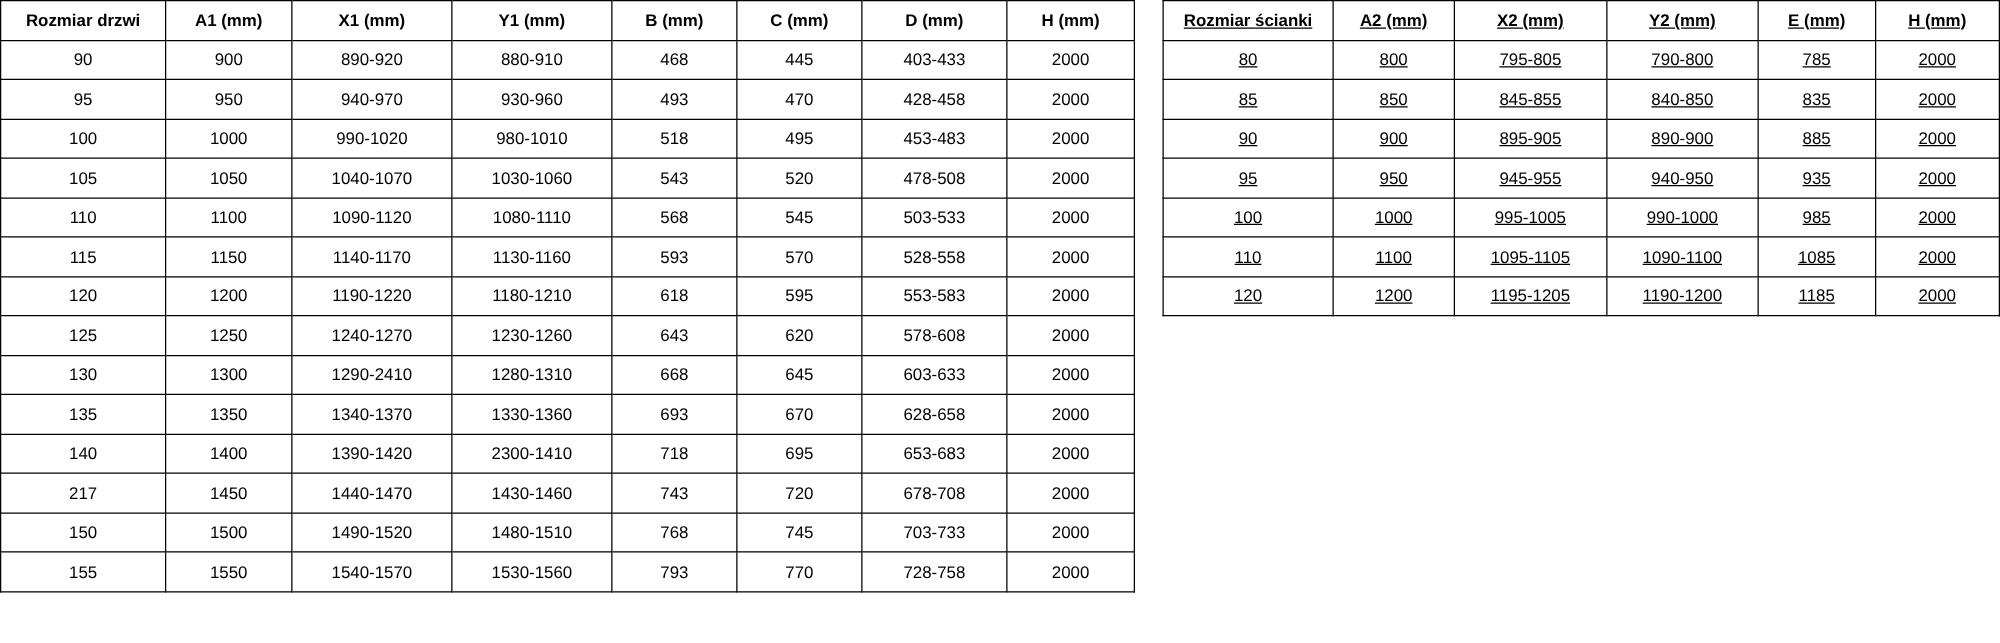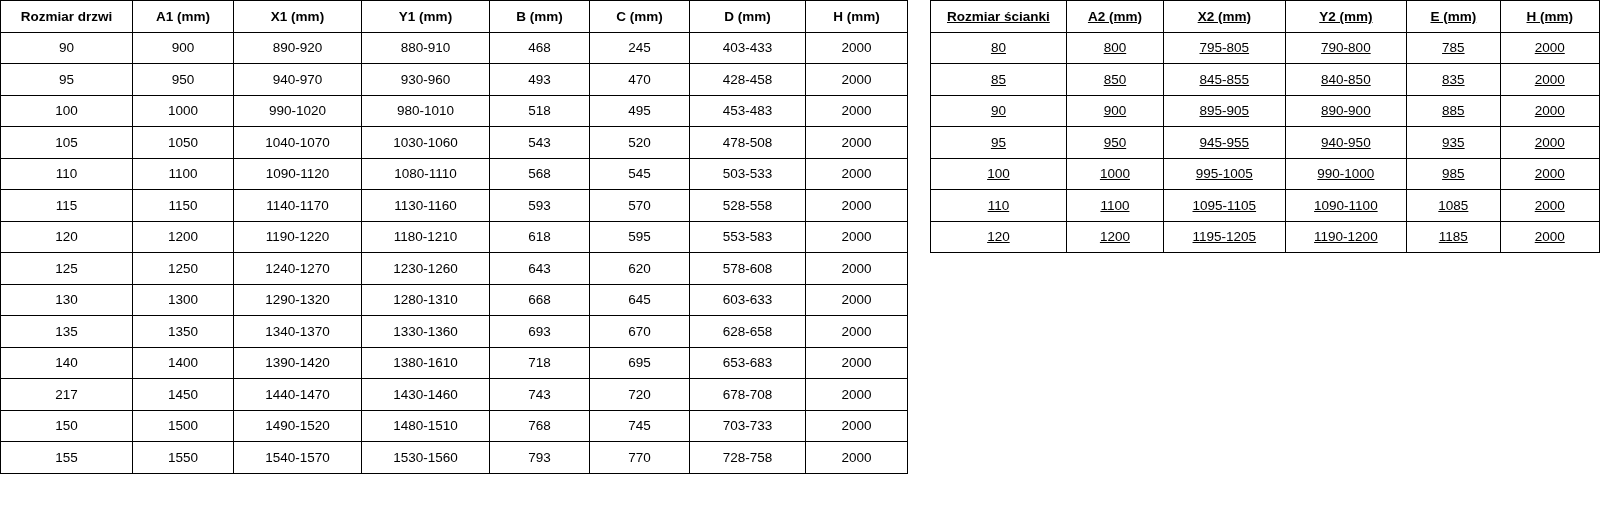--- a/index.html
+++ b/index.html
@@ -93,21 +93,21 @@
             <th>H (mm)</th>
           </tr>
       </thead>
       <tbody>
           <tr>
             <td>90</td>
             <td>900</td>
             <td>890-920</td>
             <td>880-910</td>
             <td>468</td>
-            <td>245</td>
+            <td>445</td>
             <td>403-433</td>
             <td>2000</td>
           </tr>
           <tr>
             <td>95</td>
             <td>950</td>
             <td>940-970</td>
             <td>930-960</td>
             <td>493</td>
             <td>470</td>
@@ -170,42 +170,42 @@
             <td>1240-1270</td>
             <td>1230-1260</td>
             <td>643</td>
             <td>620</td>
             <td>578-608</td>
             <td>2000</td>
           </tr>
           <tr>
             <td>130</td>
             <td>1300</td>
-            <td>1290-1320</td>
+            <td>1290-2410</td>
             <td>1280-1310</td>
             <td>668</td>
             <td>645</td>
             <td>603-633</td>
             <td>2000</td>
           </tr>
           <tr>
             <td>135</td>
             <td>1350</td>
             <td>1340-1370</td>
             <td>1330-1360</td>
             <td>693</td>
             <td>670</td>
             <td>628-658</td>
             <td>2000</td>
           </tr>
           <tr>
             <td>140</td>
             <td>1400</td>
             <td>1390-1420</td>
-            <td>1380-1610</td>
+            <td>2300-1410</td>
             <td>718</td>
             <td>695</td>
             <td>653-683</td>
             <td>2000</td>
           </tr>
           <tr>
             <td>217</td>
             <td>1450</td>
             <td>1440-1470</td>
             <td>1430-1460</td>

